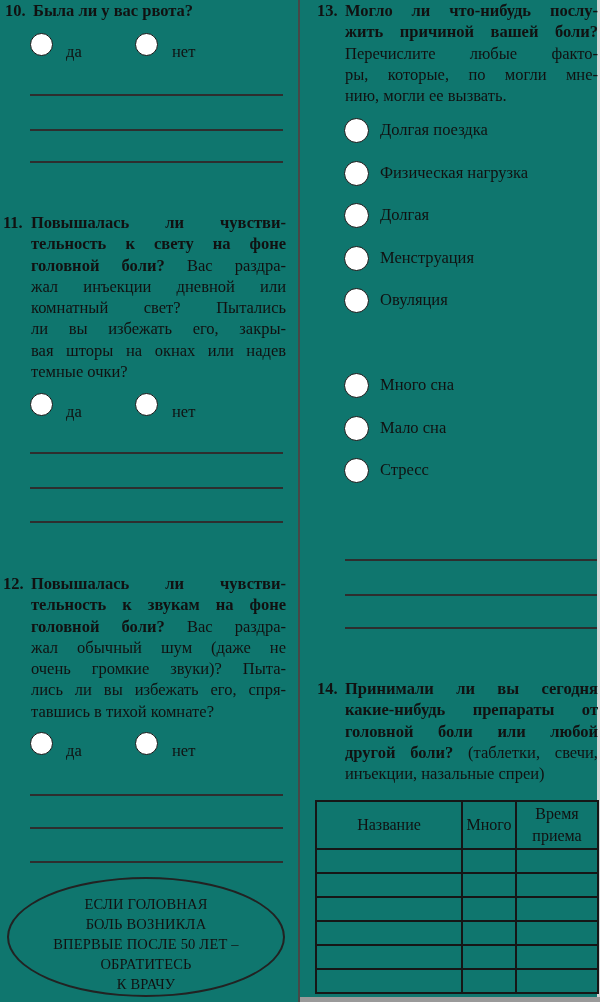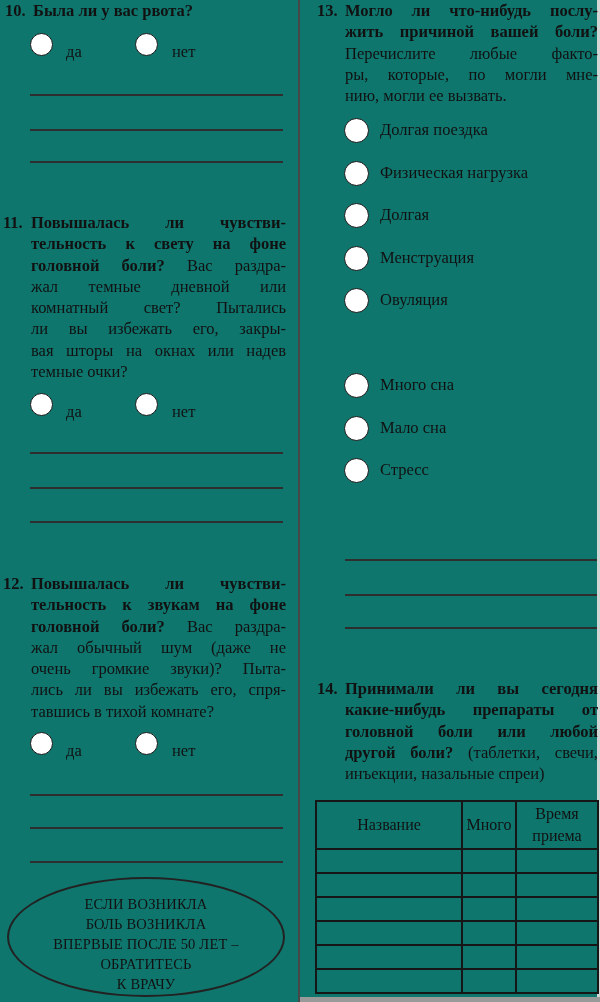--- a/index.html
+++ b/index.html
@@ -69,21 +69,21 @@
   <div class="wline" style="left:30px;top:94px;width:253px;"></div>
   <div class="wline" style="left:30px;top:129px;width:253px;"></div>
   <div class="wline" style="left:30px;top:161px;width:253px;"></div>
 
   <section class="q" style="left:3px;top:212px;width:283px;">
     <span class="qnum">11.</span>
     <div class="qtext">
         <div class="jline"><span class="b">Повышалась ли чувстви-</span></div>
         <div class="jline"><span class="b">тельность к свету на фоне</span></div>
         <div class="jline"><span class="b">головной боли?</span><span> Вас раздра-</span></div>
-        <div class="jline"><span>жал темные дневной или</span></div>
+        <div class="jline"><span>жал инъекции дневной или</span></div>
         <div class="jline"><span>комнатный свет? Пытались</span></div>
         <div class="jline"><span>ли вы избежать его, закры-</span></div>
         <div class="jline"><span>вая шторы на окнах или надев</span></div>
         <div class="jline last"><span>темные очки?</span></div>
       </div>
   </section>
 
   <div class="answers" style="left:30px;top:393px;">
     <span class="circ" style="left:0;"></span>
     <span class="alabel" style="left:36px;">да</span>
@@ -113,21 +113,21 @@
     <span class="alabel" style="left:36px;">да</span>
     <span class="circ" style="left:105px;"></span>
     <span class="alabel" style="left:142px;">нет</span>
   </div>
 
   <div class="wline" style="left:30px;top:794px;width:253px;"></div>
   <div class="wline" style="left:30px;top:827px;width:253px;"></div>
   <div class="wline" style="left:30px;top:861px;width:253px;"></div>
 
   <div class="oval">
-      <div class="oline">ЕСЛИ ВОЗНИКЛА</div>
+      <div class="oline">ЕСЛИ ГОЛОВНАЯ</div>
       <div class="oline">БОЛЬ ВОЗНИКЛА</div>
       <div class="oline">ВПЕРВЫЕ ПОСЛЕ 50 ЛЕТ –</div>
       <div class="oline">ОБРАТИТЕСЬ</div>
       <div class="oline">К ВРАЧУ</div>
     </div>
 
   <section class="q" style="left:317px;top:0;width:281px;">
     <span class="qnum">13.</span>
     <div class="qtext">
         <div class="jline"><span class="b">Могло ли что-нибудь послу-</span></div>

